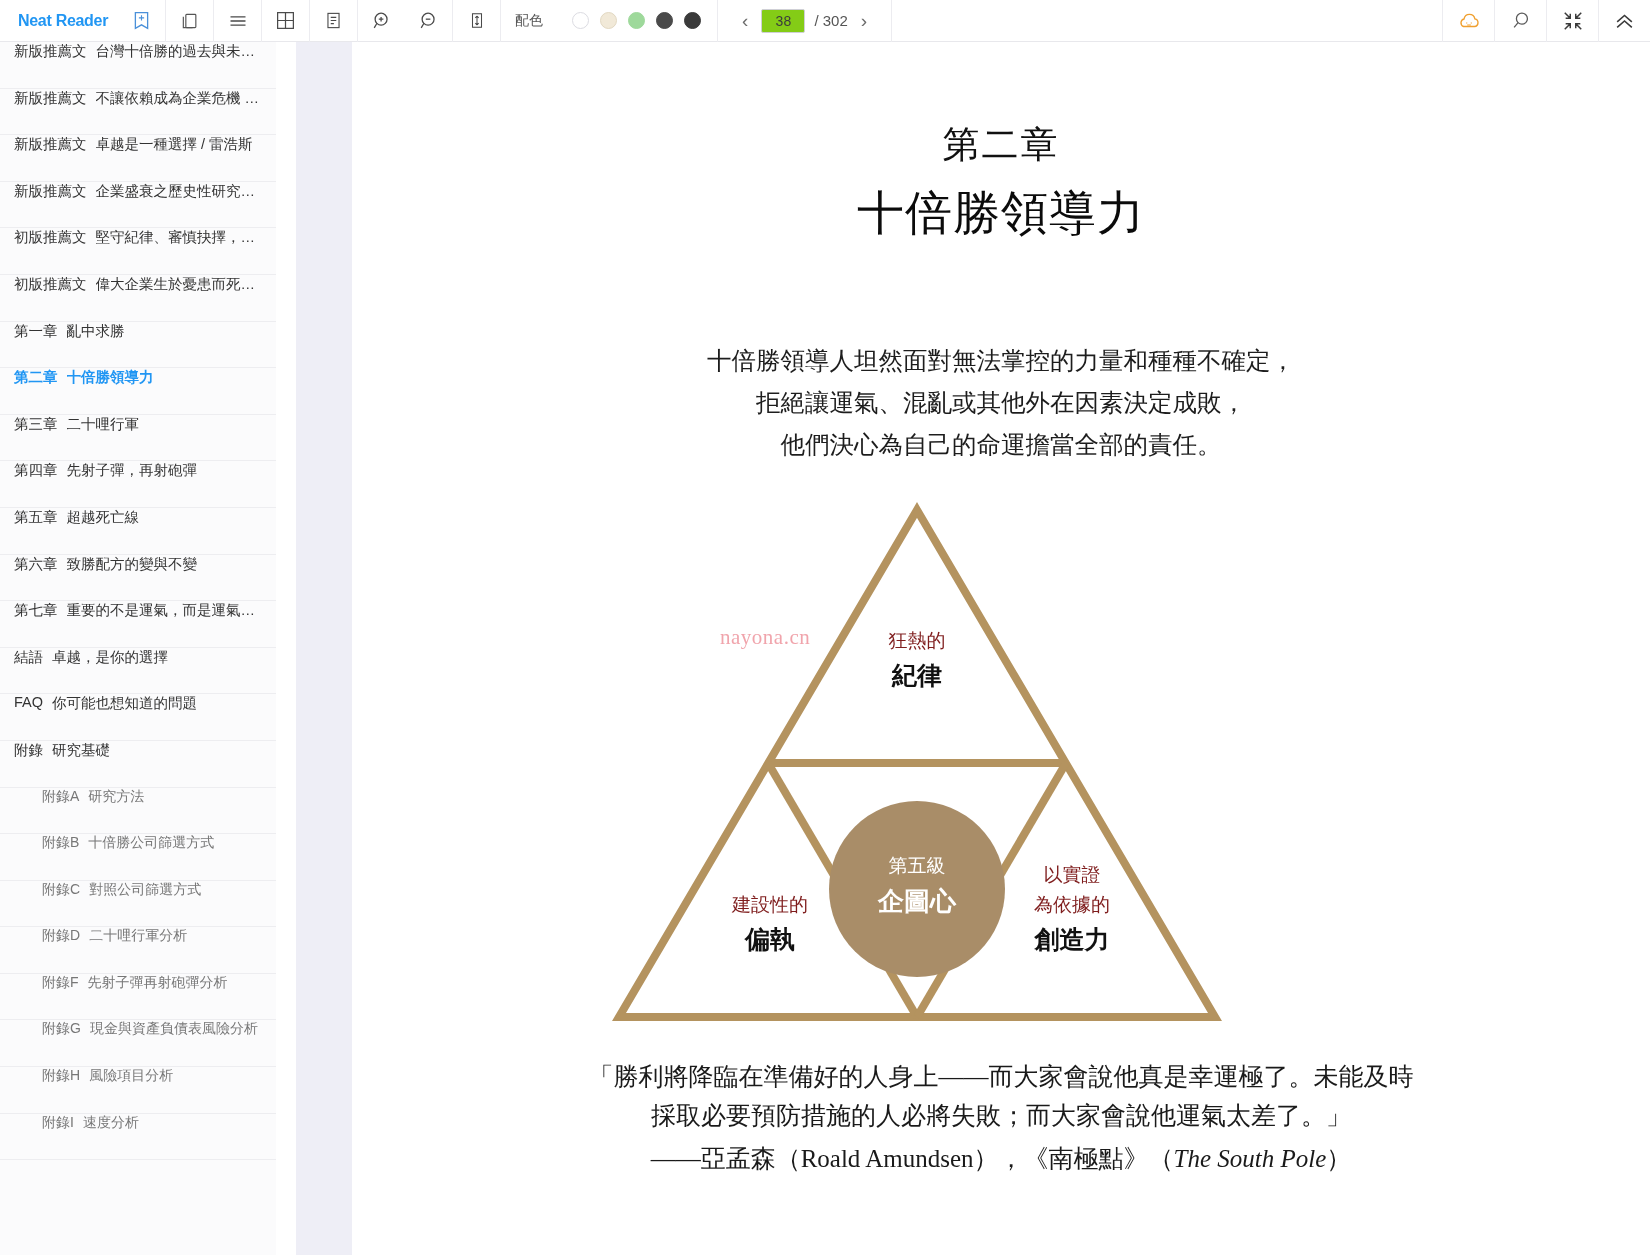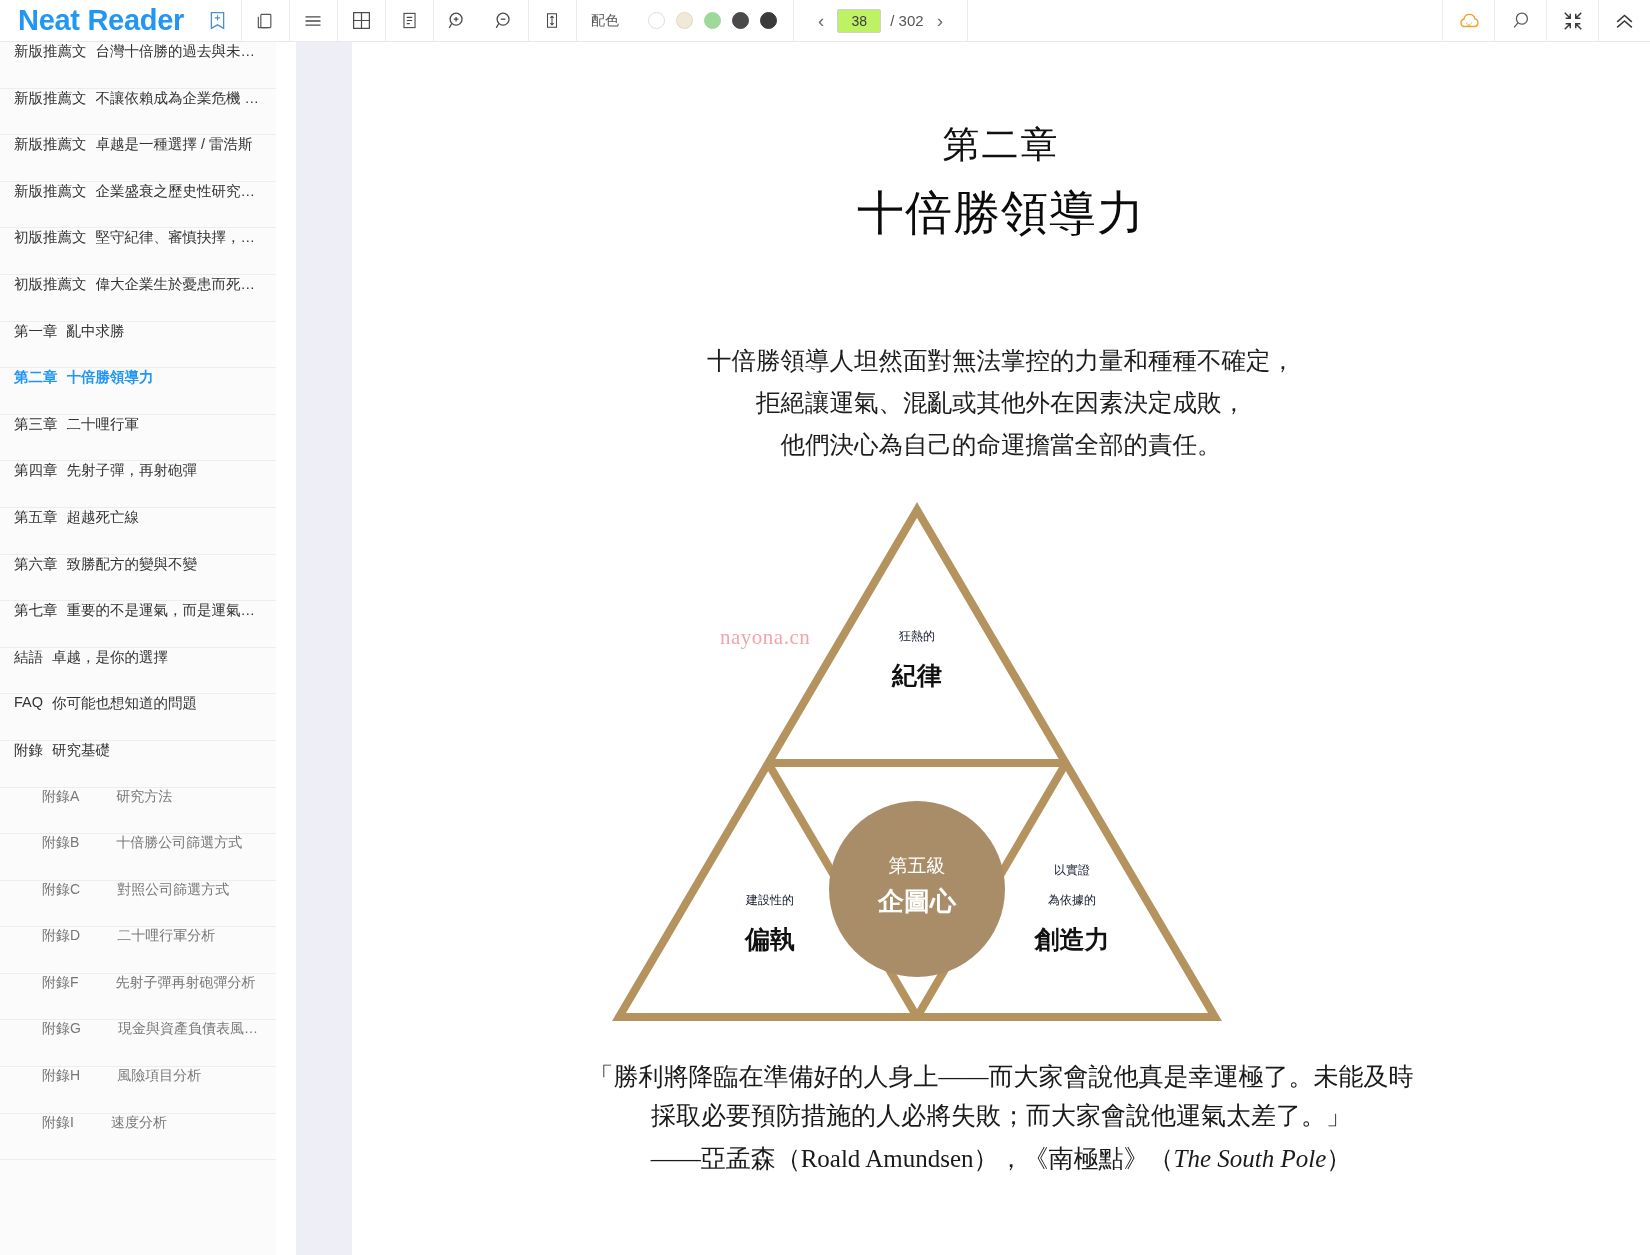--- a/index.html
+++ b/index.html
@@ -14,21 +14,21 @@
   
   #toolbar {
     position: absolute; top: 0; left: 0;
     width: 1650px; height: 42px;
     background: #ffffff;
     border-bottom: 1px solid #e8e8ec;
     display: flex; align-items: center;
   }
   .brand {
     color: #2196f3;
-    font-size: 29px;
+    font-size: 16px;
     font-weight: bold;
     letter-spacing: -0.3px;
     padding: 0 10px 0 18px;
     white-space: nowrap;
   }
   .tb-btn {
     width: 47px; height: 42px;
     display: flex; align-items: center; justify-content: center;
     color: #4a4a4a;
   }
@@ -50,21 +50,21 @@
 
   
   .pager {
     display: flex; align-items: center; gap: 9px;
     padding: 0 20px; height: 42px;
   }
   .pg-arrow { color: #6b6b6b; font-size: 19px; line-height: 1; padding: 2px 4px; }
   .pg-input {
     width: 44px; height: 24px;
     border: 1px solid #cfcfd6; border-radius: 2px;
-    background: #bef264; color: #3c3c3c;
+    background: #84cc16; color: #3c3c3c;
     font-size: 14px; text-align: center; line-height: 22px;
     font-family: "Liberation Sans", sans-serif;
   }
   .pg-total { font-size: 15px; color: #555; white-space: nowrap; }
 
   .tb-spacer { flex: 1 1 auto; }
 
   .tb-btn-right {
     width: 51px; height: 42px;
     display: flex; align-items: center; justify-content: center;
@@ -80,21 +80,21 @@
   .toc-item {
     height: 46.6px;
     display: flex; 
     padding: 0 14px;
     border-bottom: 1px solid #ededf0;
     font-size: 14.5px;
     color: #333;
     white-space: nowrap;
     overflow: hidden;
   }
-  .toc-item.lvl2 { padding-left: 42px; color: #777; font-size: 14px; gap: 28px; }
+  .toc-item.lvl2 { padding-left: 42px; color: #777; font-size: 14px; }
   .toc-item.active { color: #2196f3; font-weight: bold; }
   .toc-num { margin-right: 9px; flex: none; }
   .toc-title { overflow: hidden; text-overflow: ellipsis; }
 
   
   #gutter {
     position: absolute; top: 42px; left: 276px;
     width: 80px; height: 1213px;
     background: #ffffff;
   }
@@ -150,21 +150,21 @@
     letter-spacing: 0.5px;
     opacity: 0.95;
   }
   .dg-label {
     position: absolute;
     text-align: center;
     font-family: "Liberation Sans", sans-serif;
     color: #2a2a2a;
     white-space: nowrap;
   }
-  .dg-small { font-size: 12px; color: #0f172a; }
+  .dg-small { font-size: 19px; color: #7f1d1d; }
   .dg-big { font-size: 25px; font-weight: bold; color: #111; }
   .dg-circ-small { font-size: 19px; color: #ffffff; }
   .dg-circ-big { font-size: 26px; font-weight: bold; color: #ffffff; }
 
   
   .quote {
     position: absolute; top: 1015px; left: 0; width: 1298px;
     font-size: 25px; line-height: 39px; color: #1a1a1a;
     font-family: "Liberation Serif", serif;
     text-align: center;

